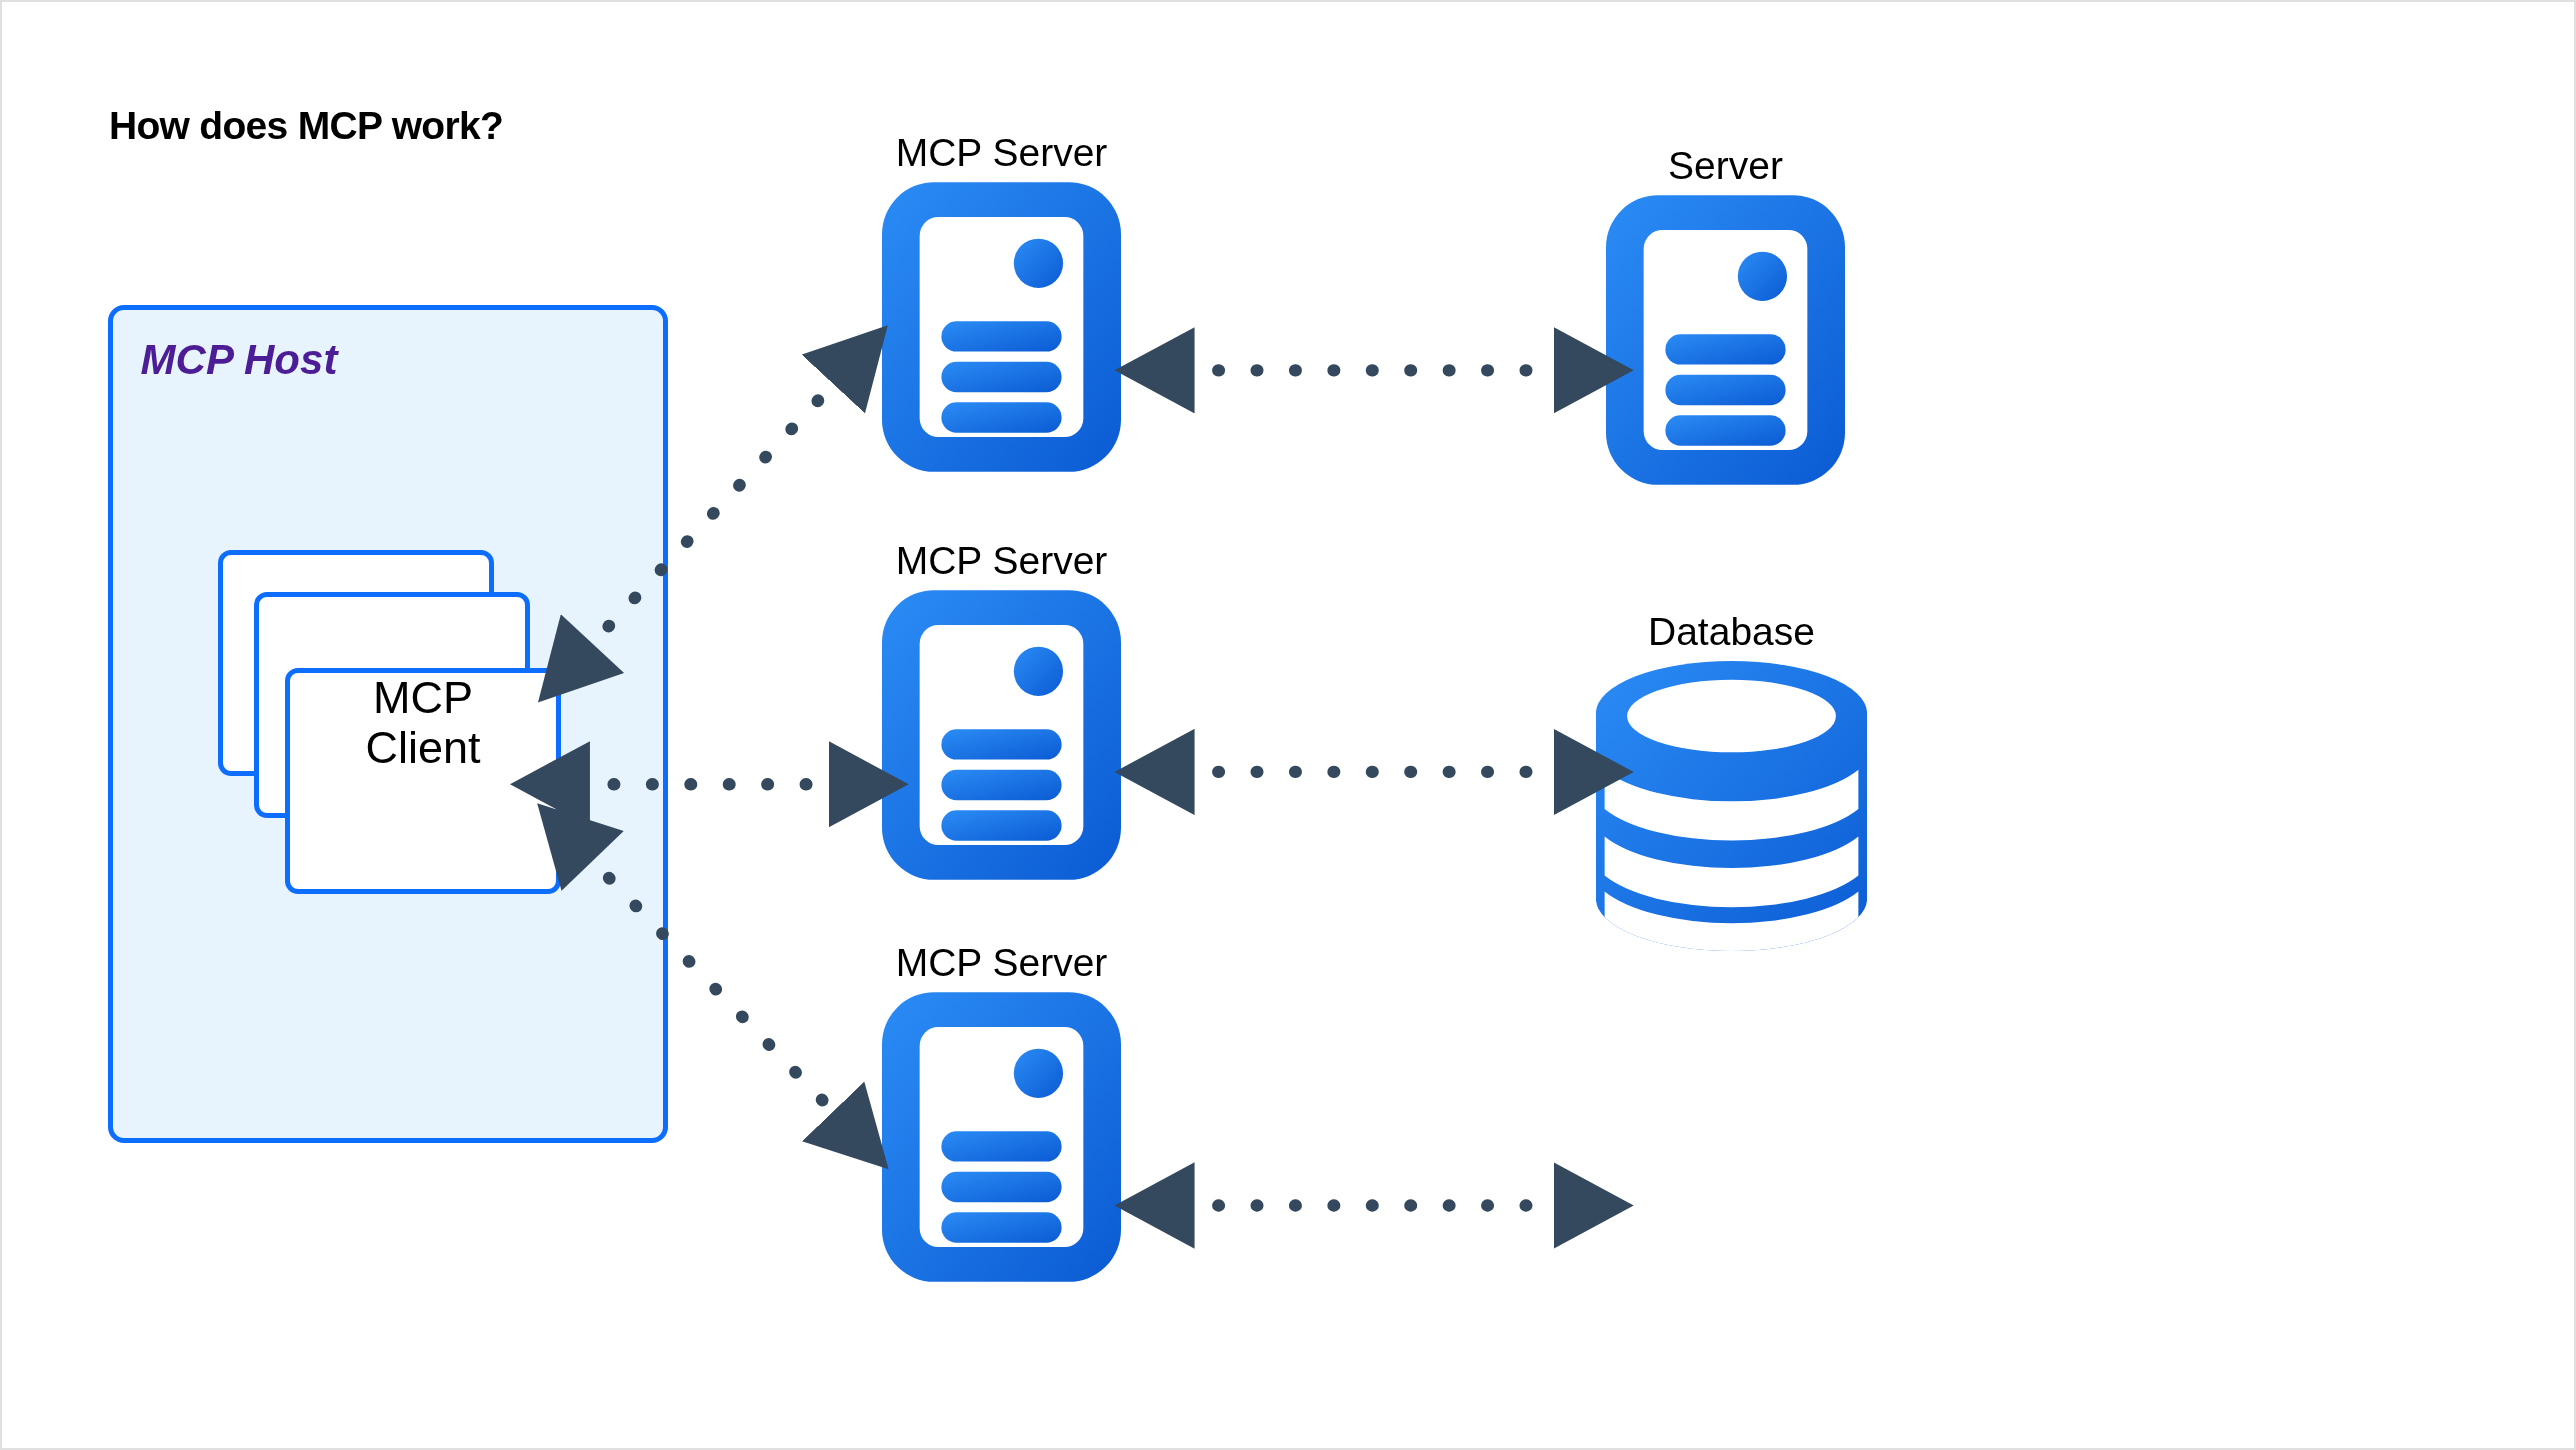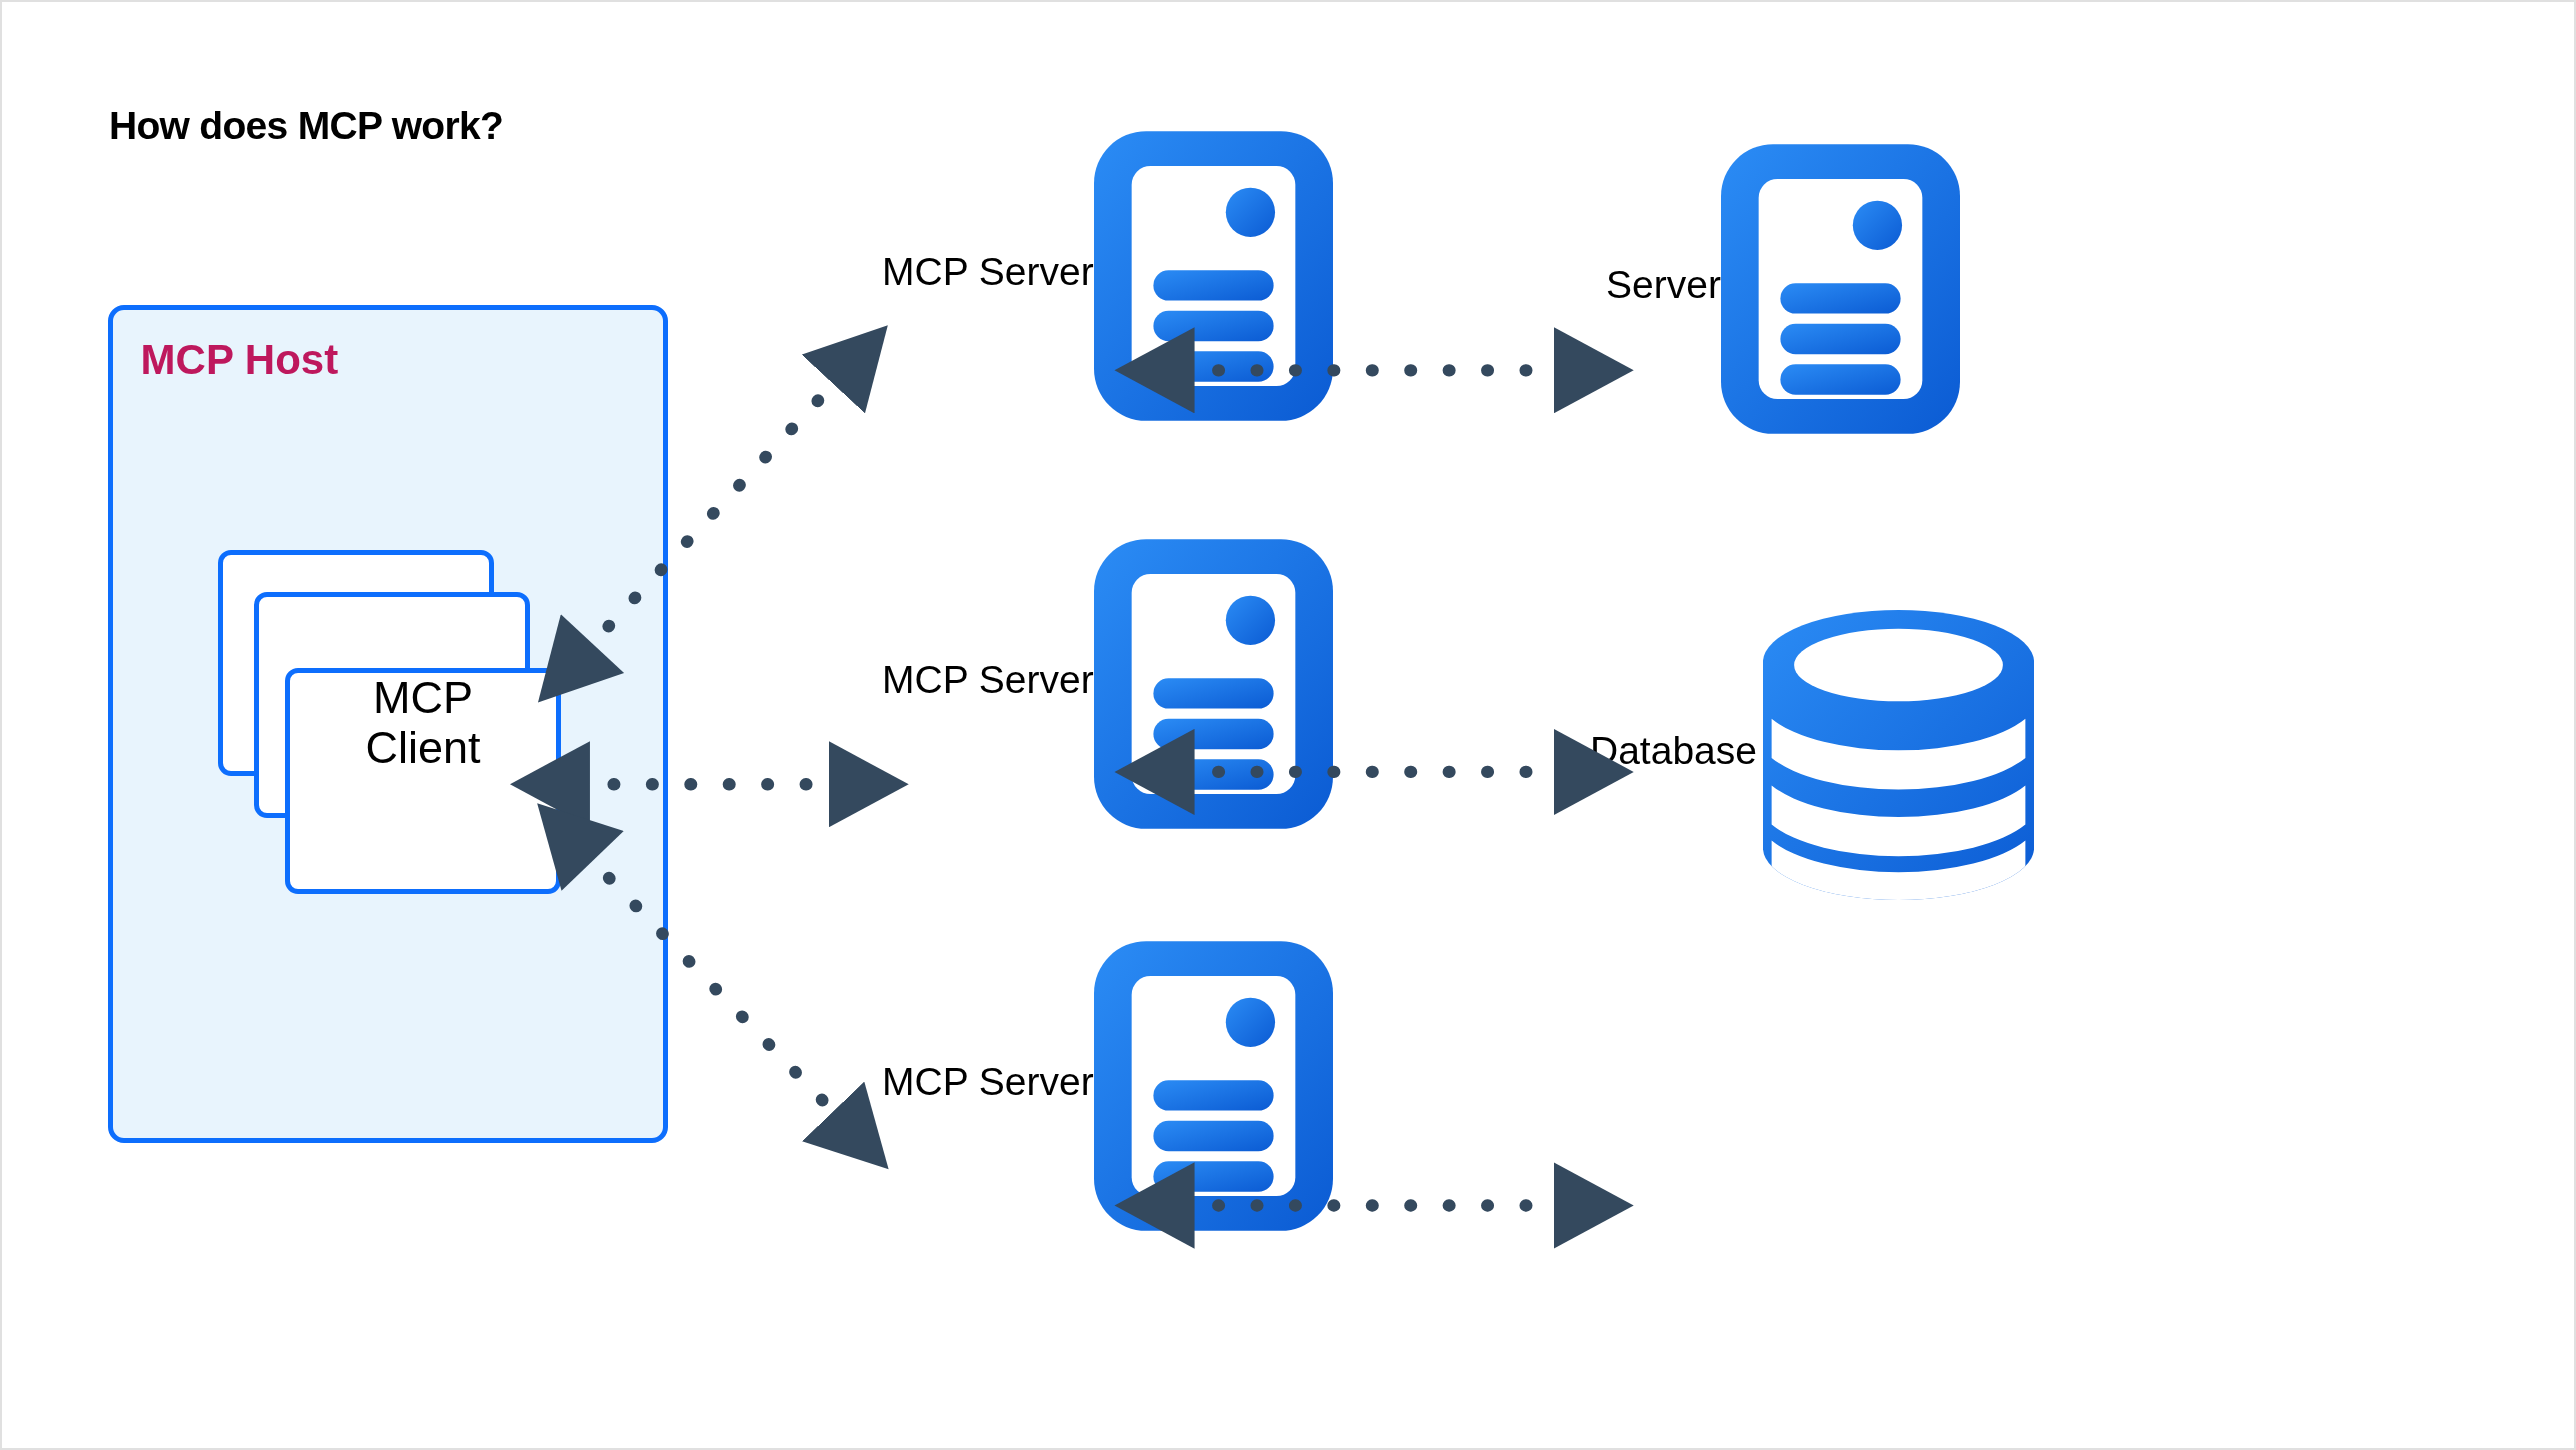--- a/index.html
+++ b/index.html
@@ -43,22 +43,23 @@
     border: 5.1px solid #0d6efd;
     border-radius: 16px;
     box-sizing: border-box;
   }
   #mcp-host-label {
     position: absolute;
     left: 27.6px;
     top: 26px;
     font-size: 42px;
     font-weight: bold;
-    color: #be185d;
+    color: #4c1d95;
     white-space: nowrap;
+    font-style: italic;
   }
 
   
   .client-card {
     position: absolute;
     background: #ffffff;
     border: 5.1px solid #0d6efd;
     border-radius: 13px;
     box-sizing: border-box;
   }
@@ -71,21 +72,21 @@
     line-height: 1.12;
     color: #000000;
     text-align: center;
     white-space: pre-line;
   }
 
   
   .node {
     position: absolute;
     display: flex;
-    flex-direction: row;
+    flex-direction: column;
     align-items: center;
   }
   .node-label {
     font-size: 39px;
     color: #000000;
     white-space: nowrap;
     margin-bottom: 7.3px;
   }
   .node-glyph {
     display: block;

